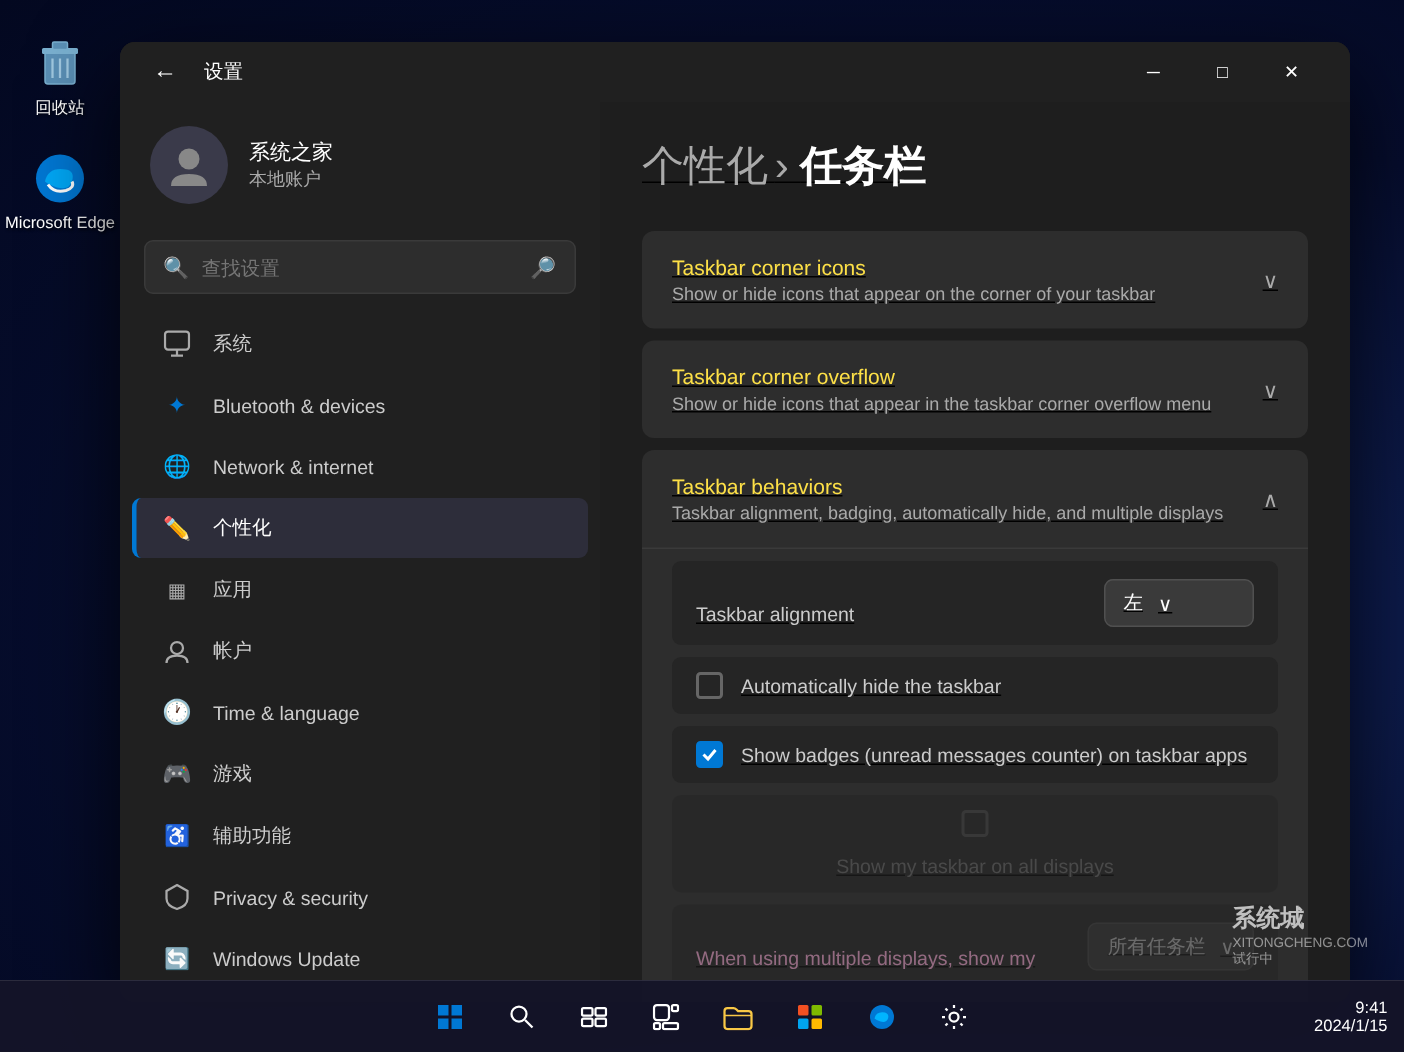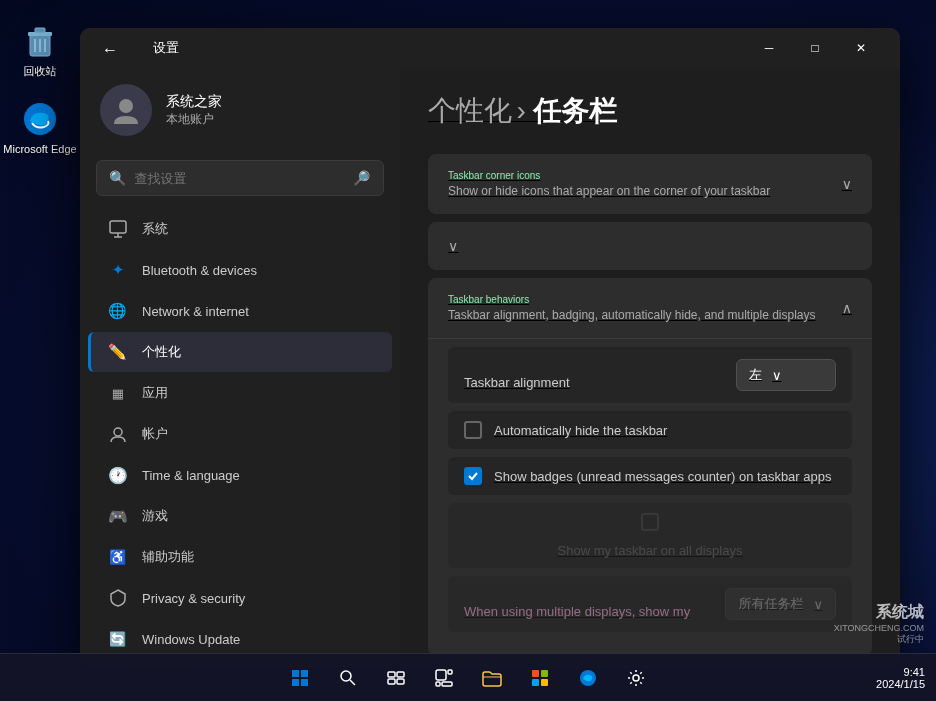--- a/index.html
+++ b/index.html
@@ -117,21 +117,21 @@
       background: #202020;
       display: flex;
       align-items: center;
       padding: 0 16px;
       flex-shrink: 0;
     }
 
     .title-bar-text {
       color: #ffffff;
       font-size: 13px;
-      margin-left: 29px;
+      margin-left: 12px;
     }
 
     .back-btn {
       width: 28px;
       height: 28px;
       display: flex;
       align-items: center;
       justify-content: center;
       border-radius: 4px;
       cursor: pointer;
@@ -292,22 +292,22 @@
 
     .settings-card-header {
       display: flex;
       align-items: center;
       justify-content: space-between;
       padding: 16px 20px;
       cursor: pointer;
     }
 
     .settings-card-title {
-      color: #86efac;
-      font-size: 10px;
+      color: #fde047;
+      font-size: 14px;
       font-weight: 400;
       margin-bottom: 3px;
     }
 
     .settings-card-desc {
       color: #aaaaaa;
       font-size: 12px;
     }
 
     .chevron {
@@ -410,24 +410,23 @@
       height: 200px;
       background: radial-gradient(ellipse, rgba(0,100,255,0.6) 0%, transparent 70%);
       border-radius: 50%;
       pointer-events: none;
     }
 
     
     .watermark {
       position: absolute;
       bottom: 55px;
-      right: 12px;
+      right: 24px;
       color: rgba(255,255,255,0.5);
       font-size: 10px;
-      text-align: right;
     }
   </style>
 </head>
 <body>
 
 <div class="desktop">
 
   <div class="desktop-icons">
     <div class="desktop-icon">
       <div class="desktop-icon-img">
@@ -569,20 +568,24 @@
             <div>
               <div class="settings-card-title">Taskbar corner icons</div>
               <div class="settings-card-desc">Show or hide icons that appear on the corner of your taskbar</div>
             </div>
             <span class="chevron">∨</span>
           </div>
         </div>
 
         <div class="settings-card">
           <div class="settings-card-header">
+            <div>
+              <div class="settings-card-title">Taskbar corner overflow</div>
+              <div class="settings-card-desc">Show or hide icons that appear in the taskbar corner overflow menu</div>
+            </div>
             <span class="chevron">∨</span>
           </div>
         </div>
 
         <div class="settings-card">
           <div class="settings-card-header">
             <div>
               <div class="settings-card-title">Taskbar behaviors</div>
               <div class="settings-card-desc">Taskbar alignment, badging, automatically hide, and multiple displays</div>
             </div>

